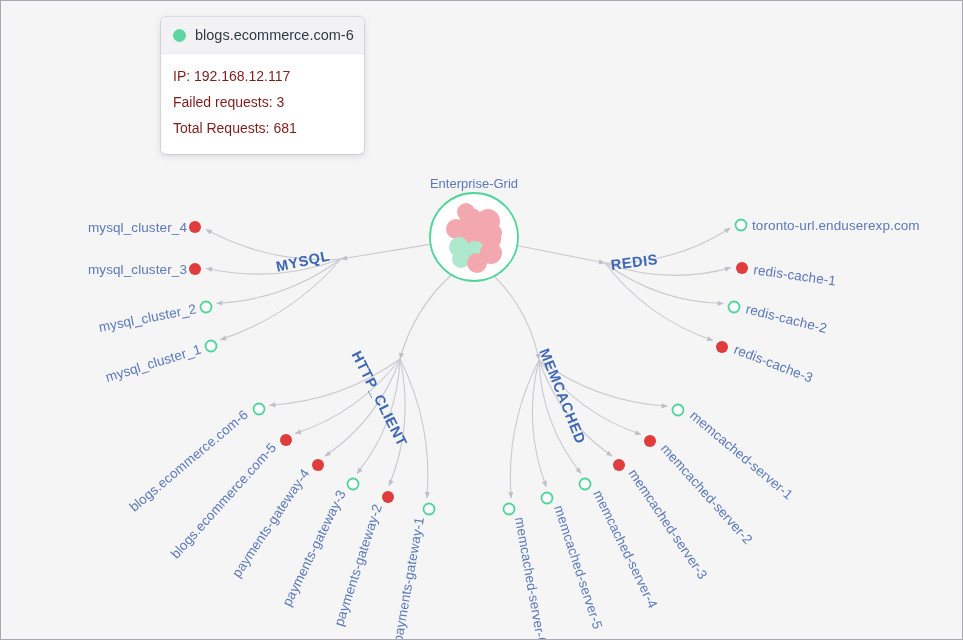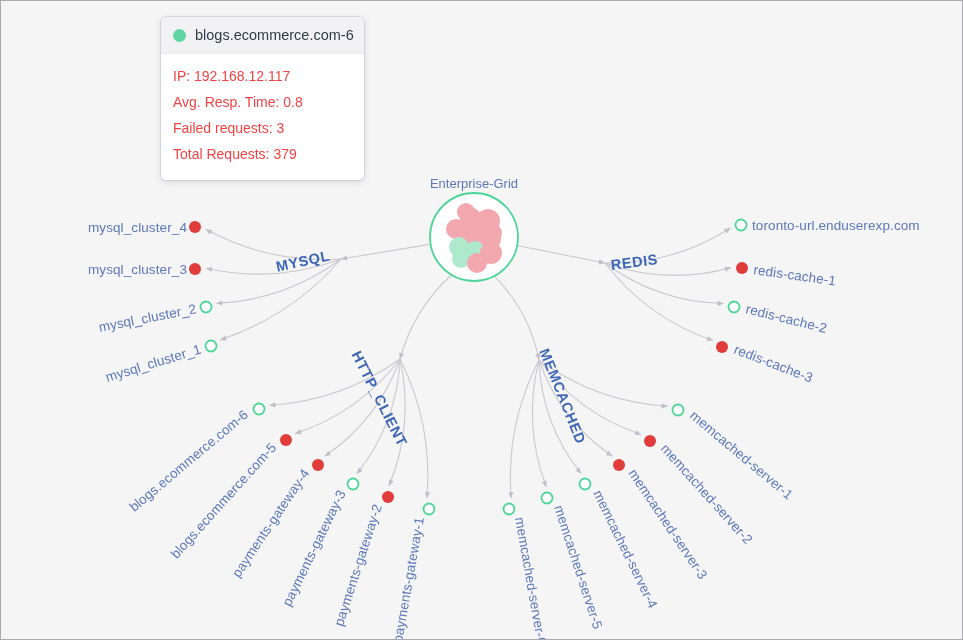--- a/index.html
+++ b/index.html
@@ -88,21 +88,21 @@
   #tooltip-title {
     font-size: 14.5px;
     color: #2f3b46;
     white-space: nowrap;
   }
   #tooltip-body {
     padding: 9px 12px 13px 12px;
   }
   .tt-row {
     font-size: 14px;
-    color: #ef4444;
+    color: #7f1d1d;
     padding: 5px 0;
     white-space: nowrap;
   }
 </style>
 </head>
 <body>
 
 <div id="app">
 
   <svg id="graph-svg" viewBox="0 0 963 640" xmlns="http://www.w3.org/2000/svg">
@@ -273,19 +273,18 @@
       </g>
   </svg>
 
   <div id="tooltip">
     <div id="tooltip-header">
       <span class="dot"></span>
       <span id="tooltip-title">blogs.ecommerce.com-6</span>
     </div>
     <div id="tooltip-body">
         <div class="tt-row">IP: 192.168.12.117</div>
-        <div class="tt-row">Avg. Resp. Time: 0.8</div>
         <div class="tt-row">Failed requests: 3</div>
-        <div class="tt-row">Total Requests: 379</div>
+        <div class="tt-row">Total Requests: 681</div>
       </div>
   </div>
 
 </div>
 
 </body></html>

